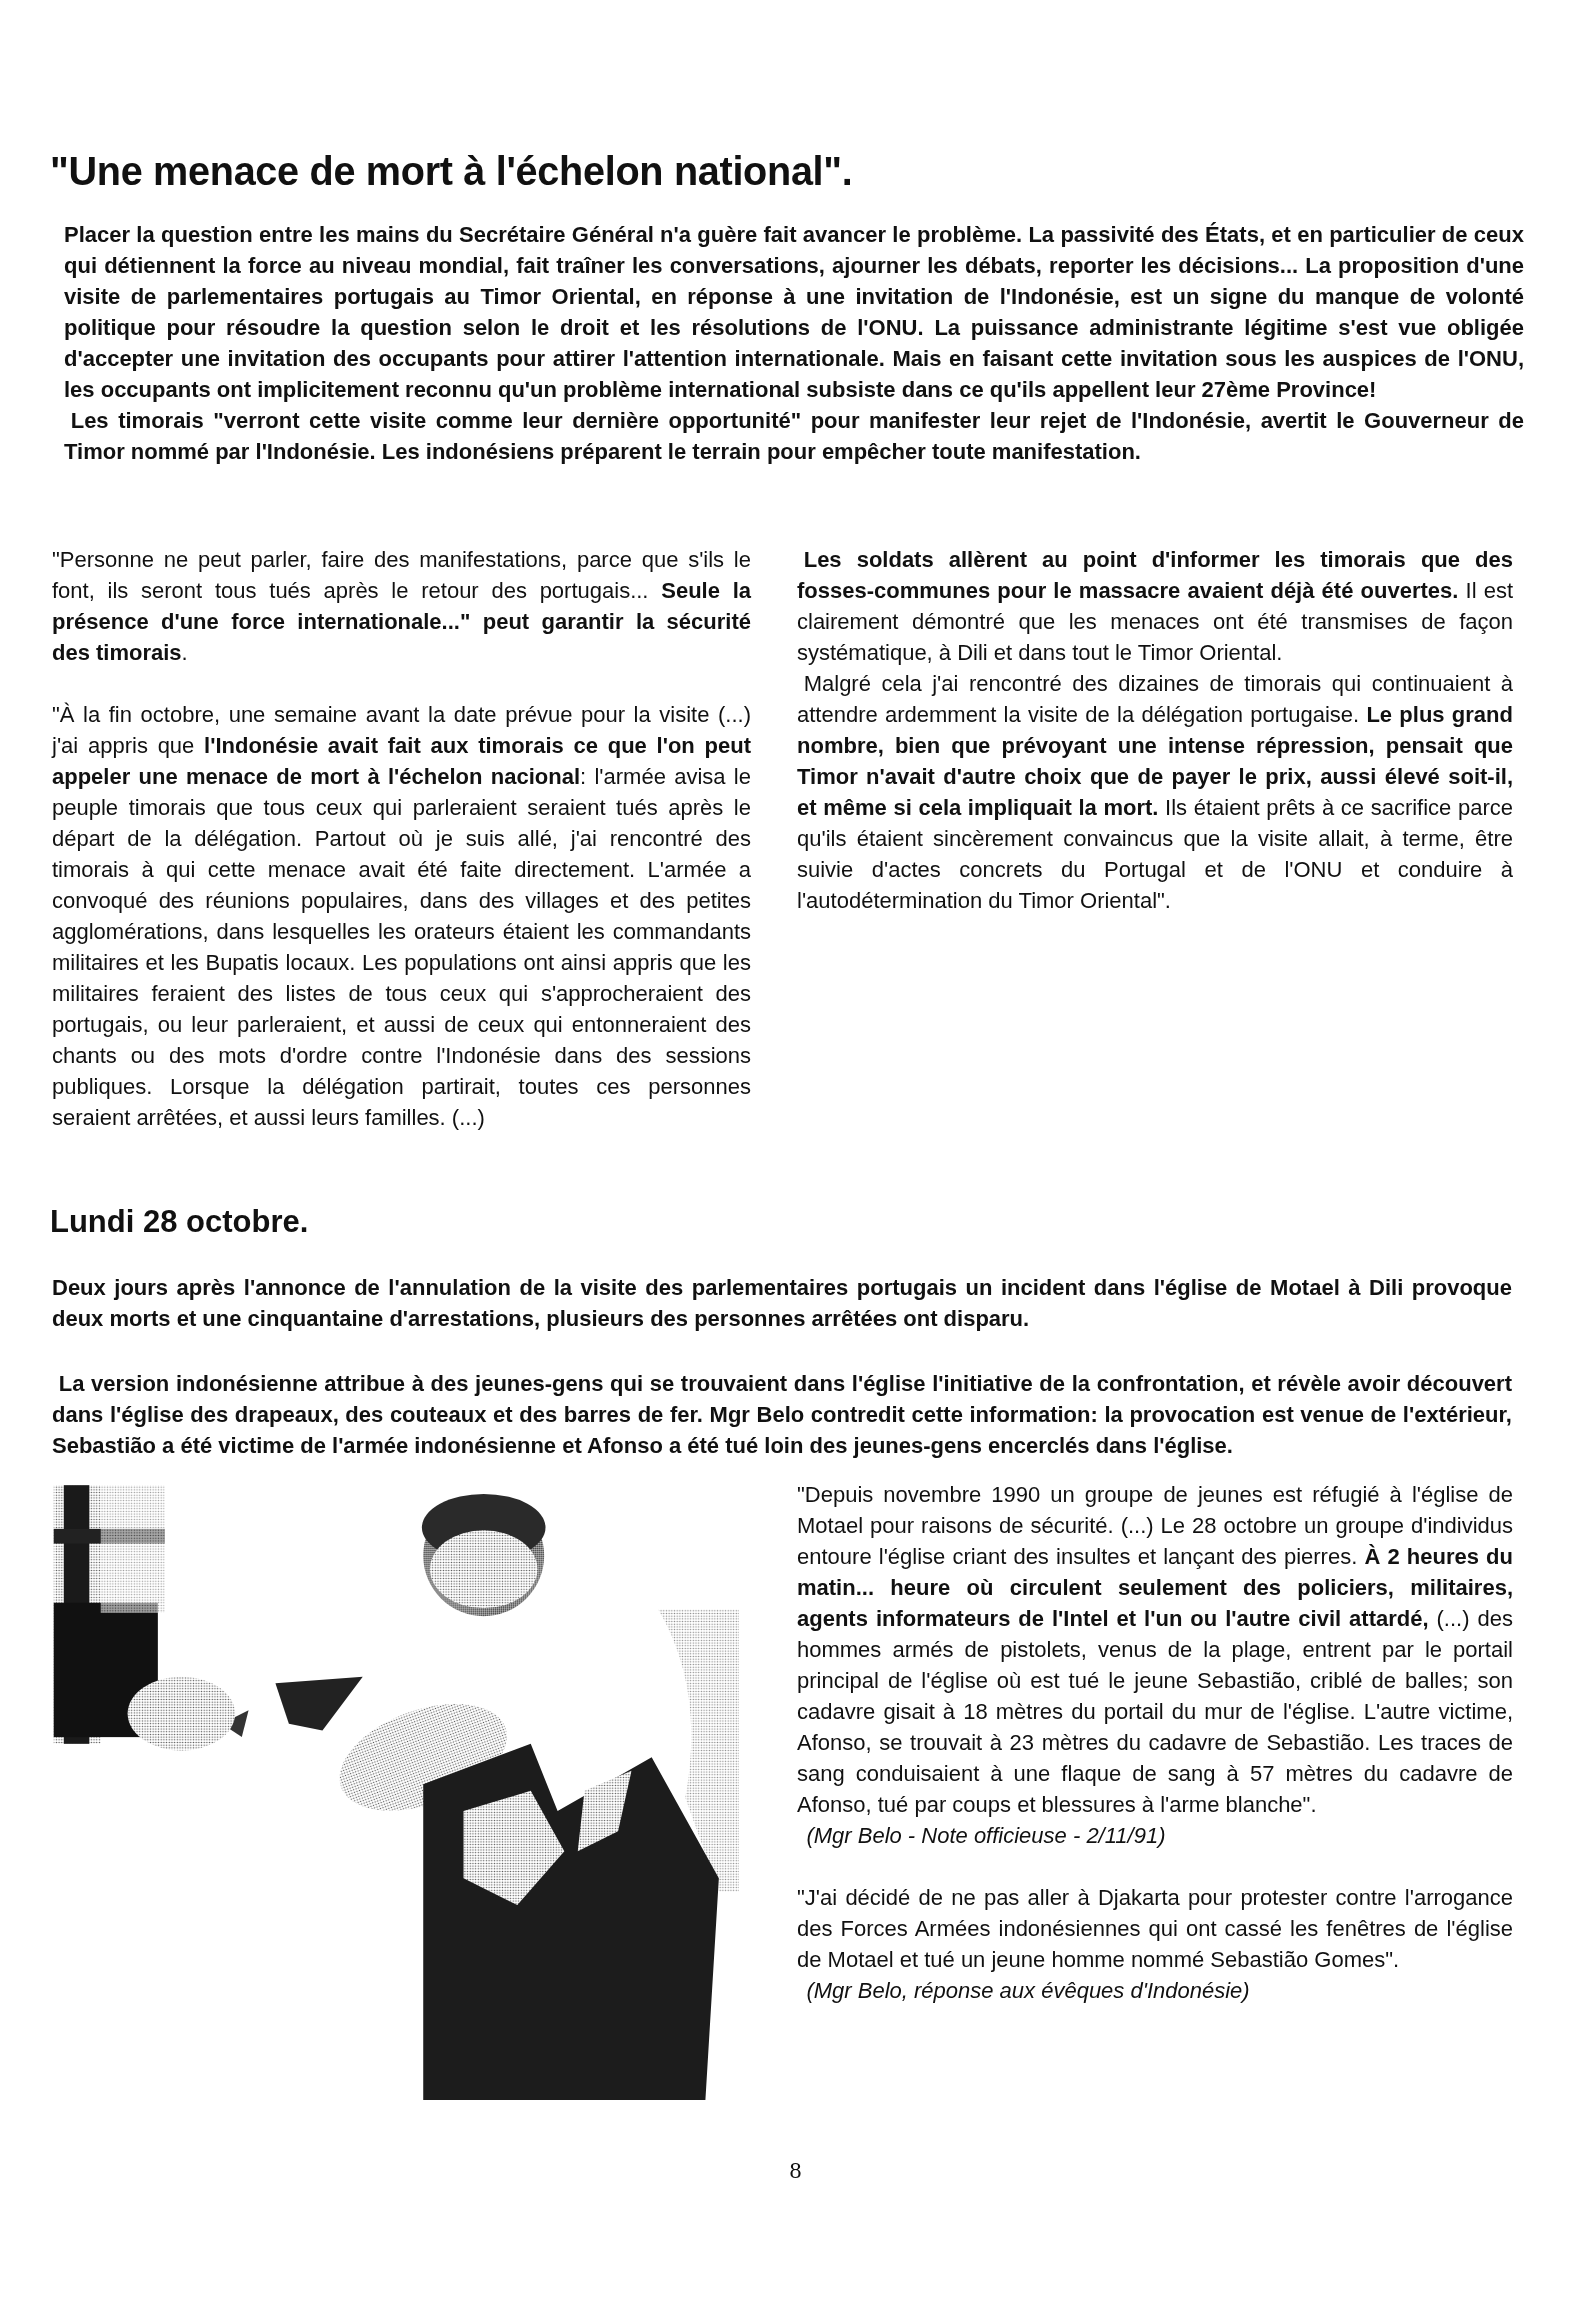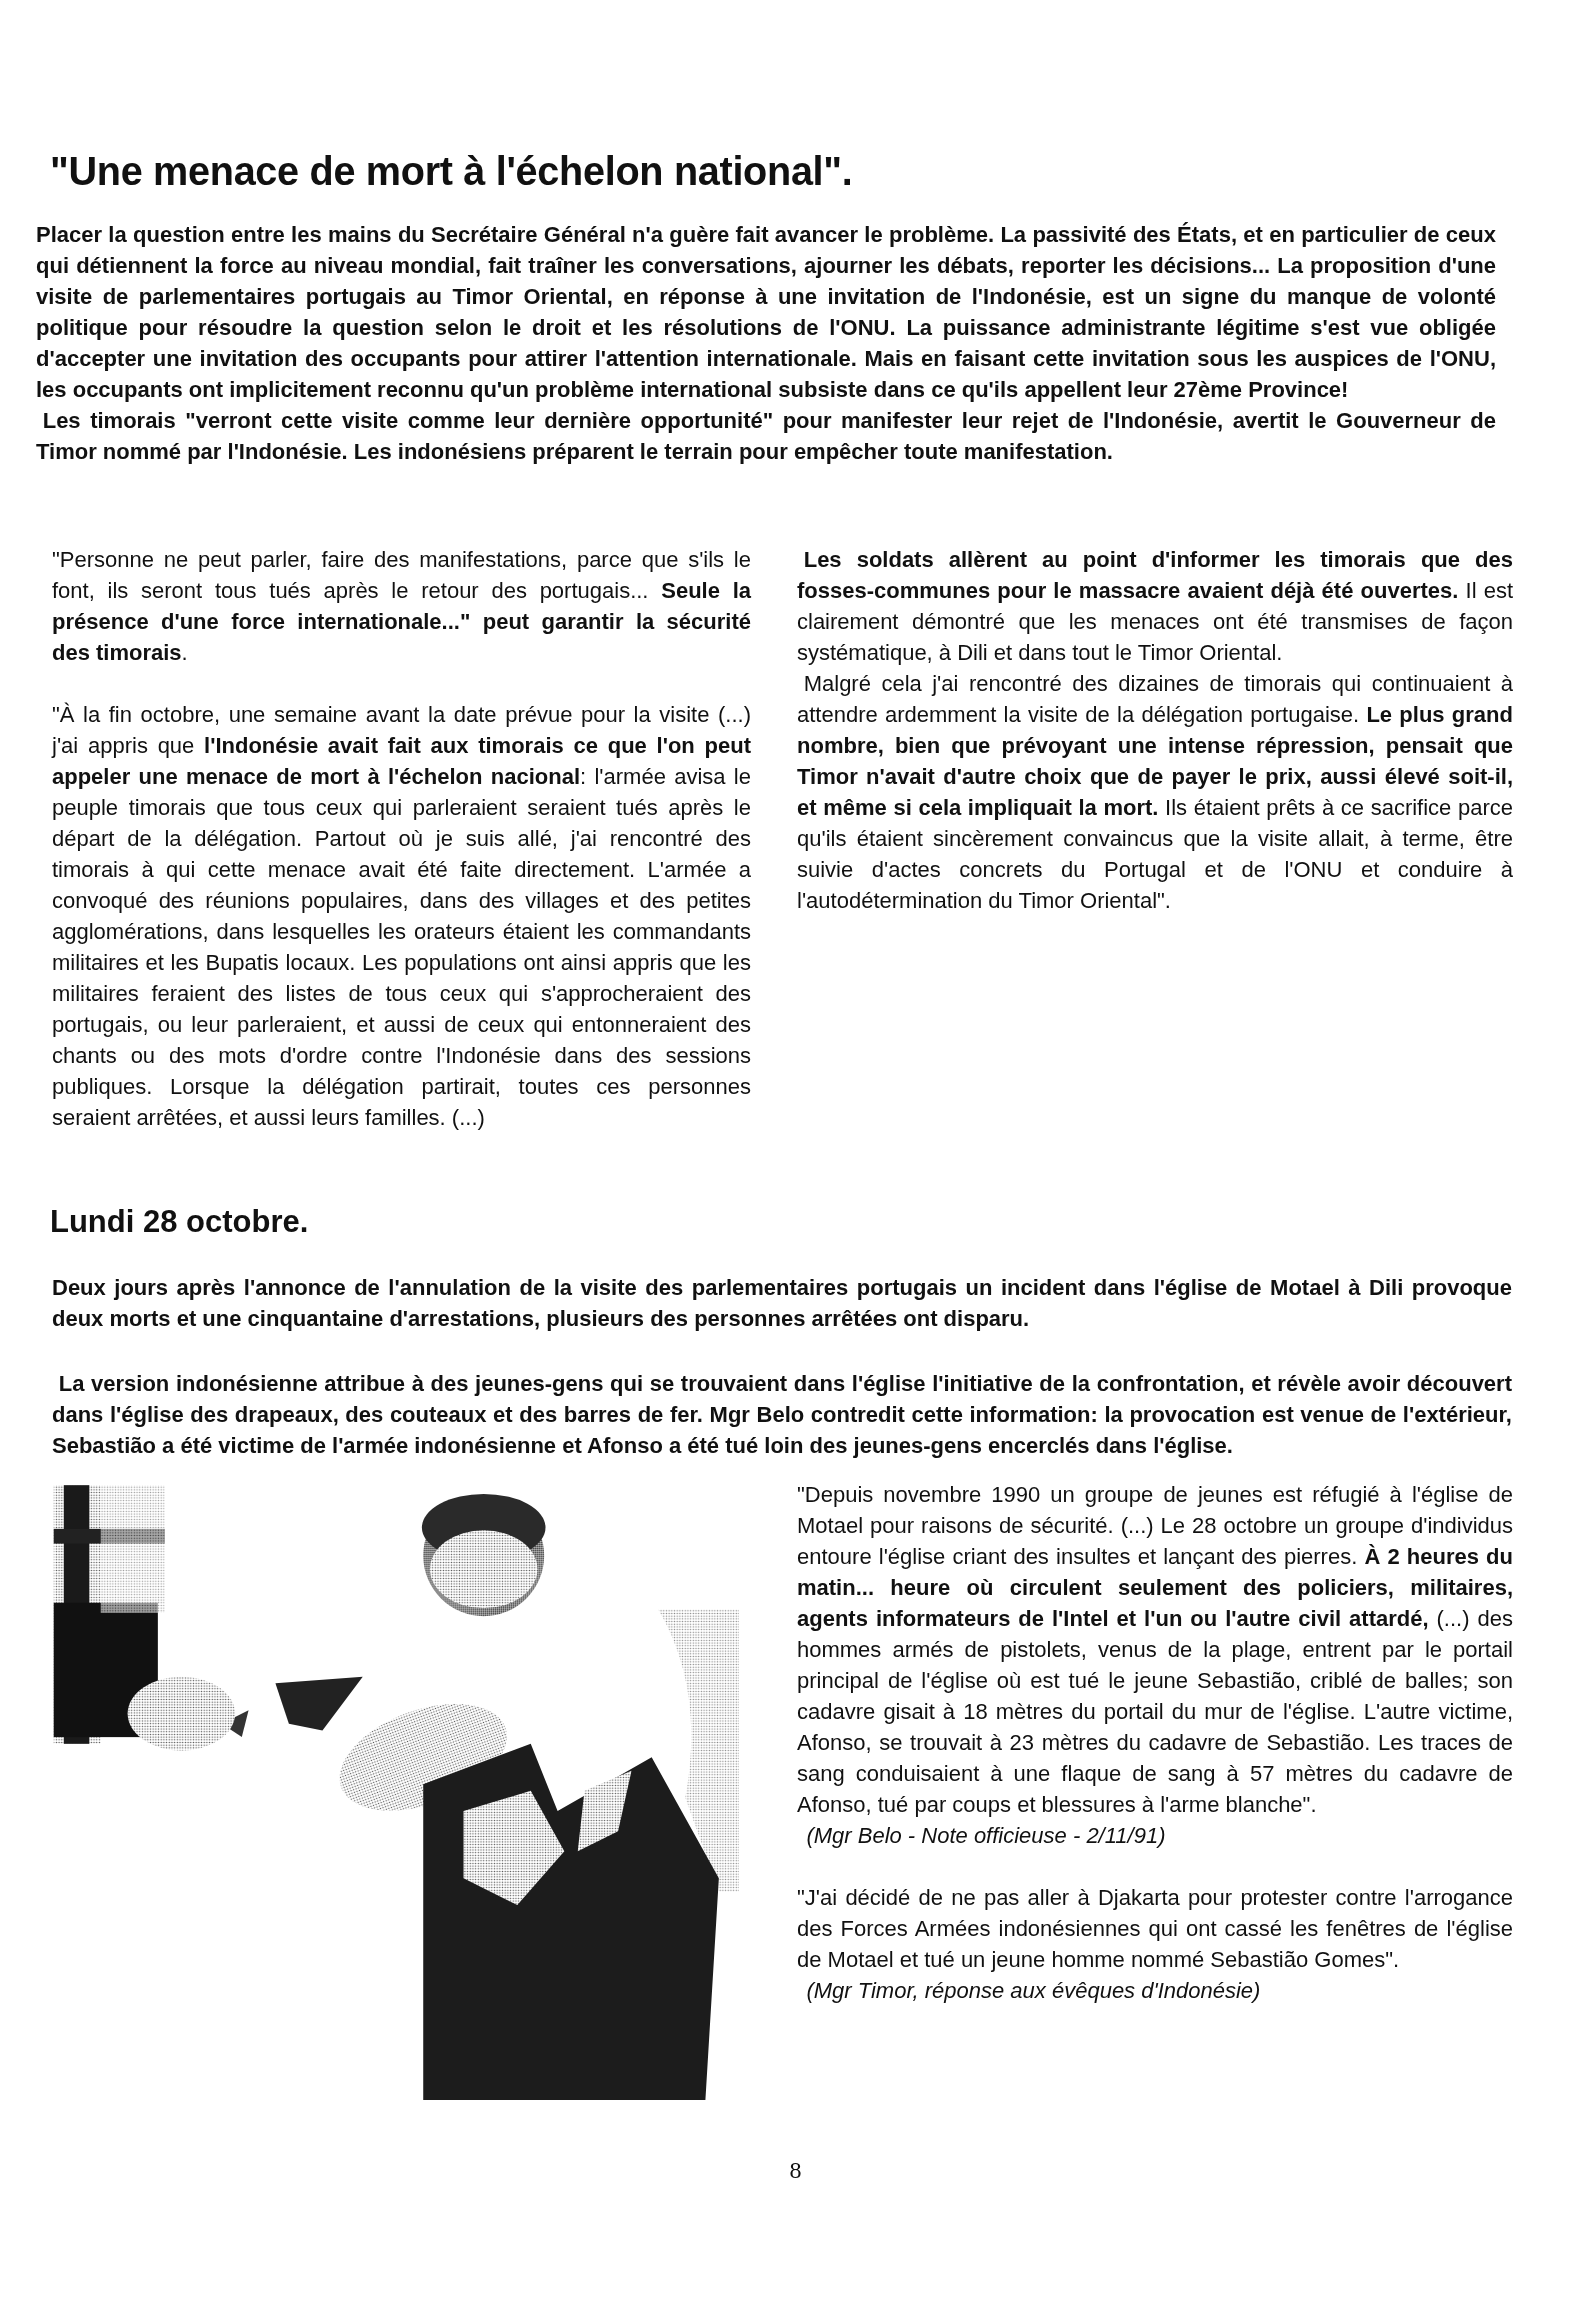--- a/index.html
+++ b/index.html
@@ -3,21 +3,21 @@
 <meta charset="utf-8">
 <style>
   html, body { margin: 0; padding: 0; background: #ffffff; }
   body { width: 1591px; height: 2319px; position: relative; overflow: hidden;
          font-family: "Liberation Sans", "DejaVu Sans", sans-serif; color: #111; }
   .page { position: absolute; left: 0; top: 0; width: 1591px; height: 2319px; }
 
   .title { position: absolute; left: 50px; top: 149px; font-size: 40px; font-weight: bold;
            letter-spacing: -0.3px; white-space: nowrap; transform: scaleX(0.99); transform-origin: left; }
 
-  .intro { position: absolute; left: 36px; top: 219px; width: 1460px; font-size: 22px;
+  .intro { position: absolute; left: 64px; top: 219px; width: 1460px; font-size: 22px;
            line-height: 31px; font-weight: bold; text-align: justify; }
   .intro p { margin: 0; }
   .intro p + p { text-indent: 6.7px; }
 
   .col { position: absolute; font-size: 22px; line-height: 31px; text-align: justify; }
   .col p { margin: 0; }
   .col .gap { height: 31px; }
   .col .cite { font-style: italic; padding-left: 9.4px; text-align: left; }
   .col b { font-weight: bold; }
   .col .ind { text-indent: 6.7px; }
@@ -106,18 +106,18 @@
       <path d="M620 500 L 720 470 L 770 560 L 700 640 L 620 600 Z" fill="url(#dots)"></path>
       <path d="M800 470 L 870 440 L 850 530 L 790 560 Z" fill="url(#dots)"></path>
     </svg>
   </div>
 
   <div class="col colR2">
     <p><span>"Depuis novembre 1990 un groupe de jeunes est réfugié à l'église de Motael pour raisons de sécurité. (...)  Le 28 octobre un groupe d'individus entoure l'église criant des insultes et lançant des pierres.  </span><b>À 2 heures du matin... heure où circulent seulement des policiers, militaires, agents informateurs de l'Intel et l'un ou l'autre civil attardé,</b><span> (...)  des hommes armés de pistolets, venus de la plage, entrent par le portail principal de l'église où est tué le jeune Sebastião, criblé de balles; son cadavre gisait à 18 mètres du portail du mur de l'église. L'autre victime, Afonso, se trouvait à 23 mètres du cadavre de Sebastião. Les traces de sang conduisaient à une flaque de sang à 57 mètres du cadavre de Afonso, tué par coups et blessures à l'arme blanche".</span></p>
     <p class="cite">(Mgr Belo - Note officieuse - 2/11/91)</p>
     <div class="gap"></div>
     <p>"J'ai décidé de ne pas aller à Djakarta pour protester contre l'arrogance des Forces Armées indonésiennes qui ont cassé les fenêtres de l'église de Motael et tué un jeune homme nommé Sebastião Gomes".</p>
-    <p class="cite">(Mgr Timor, réponse aux évêques d'Indonésie)</p>
+    <p class="cite">(Mgr Belo, réponse aux évêques d'Indonésie)</p>
   </div>
 
   <div class="pagenum">8</div>
 </div>
 
 
 </body></html>

